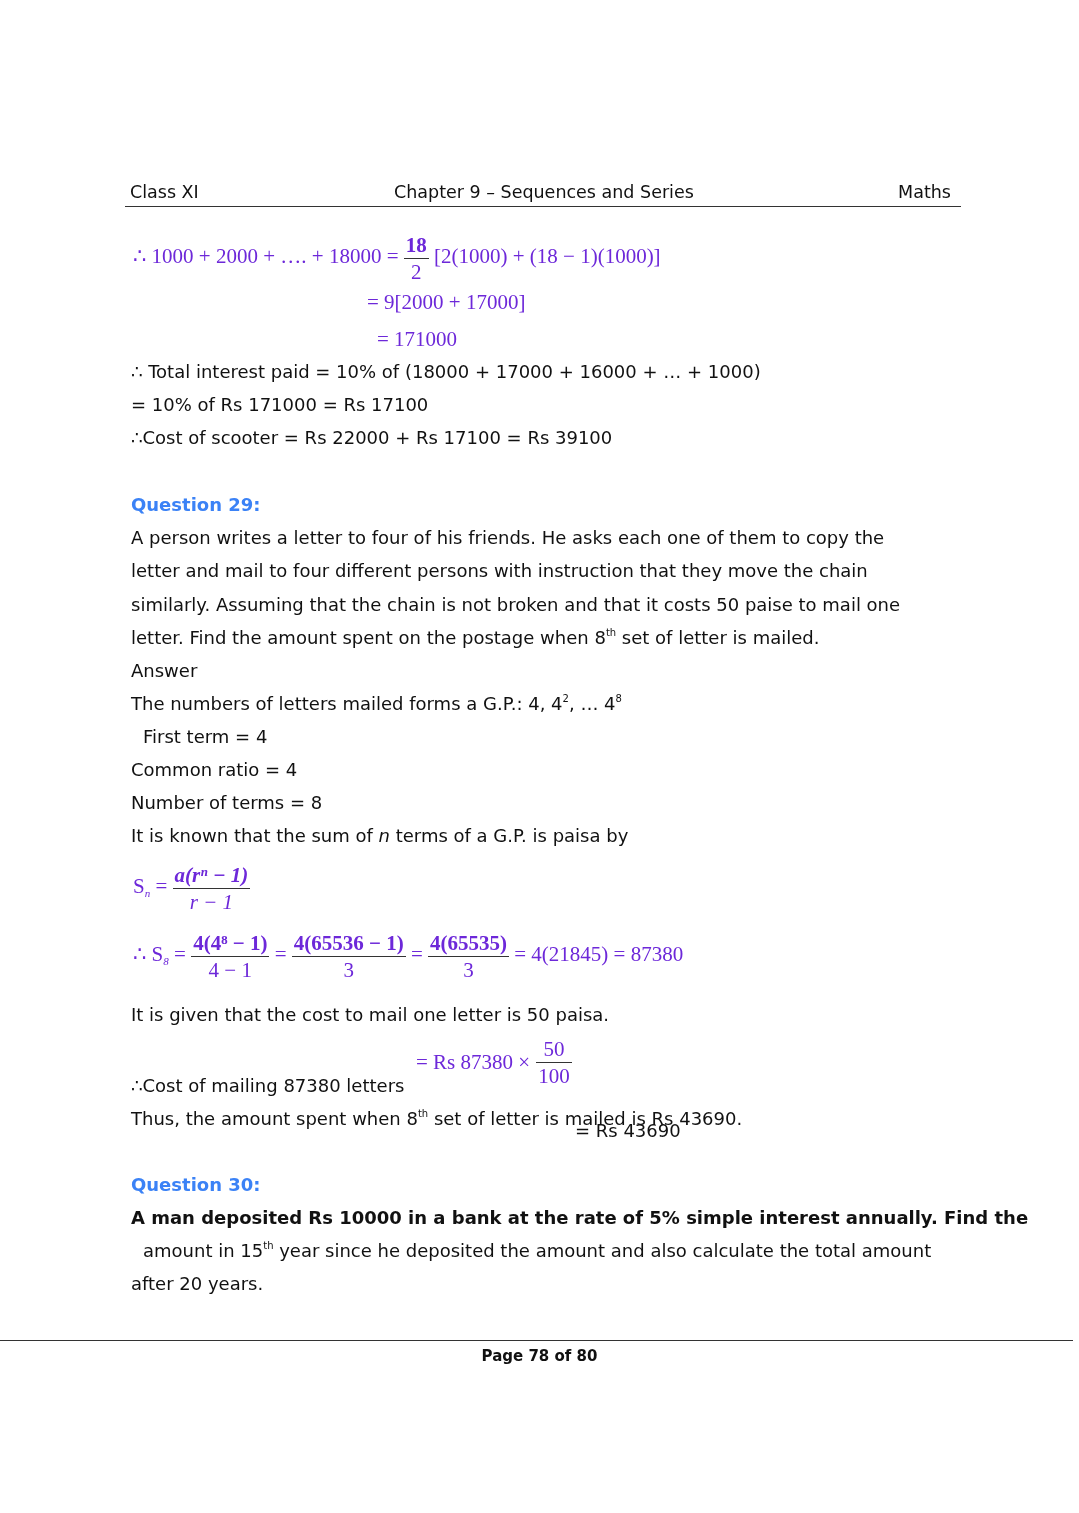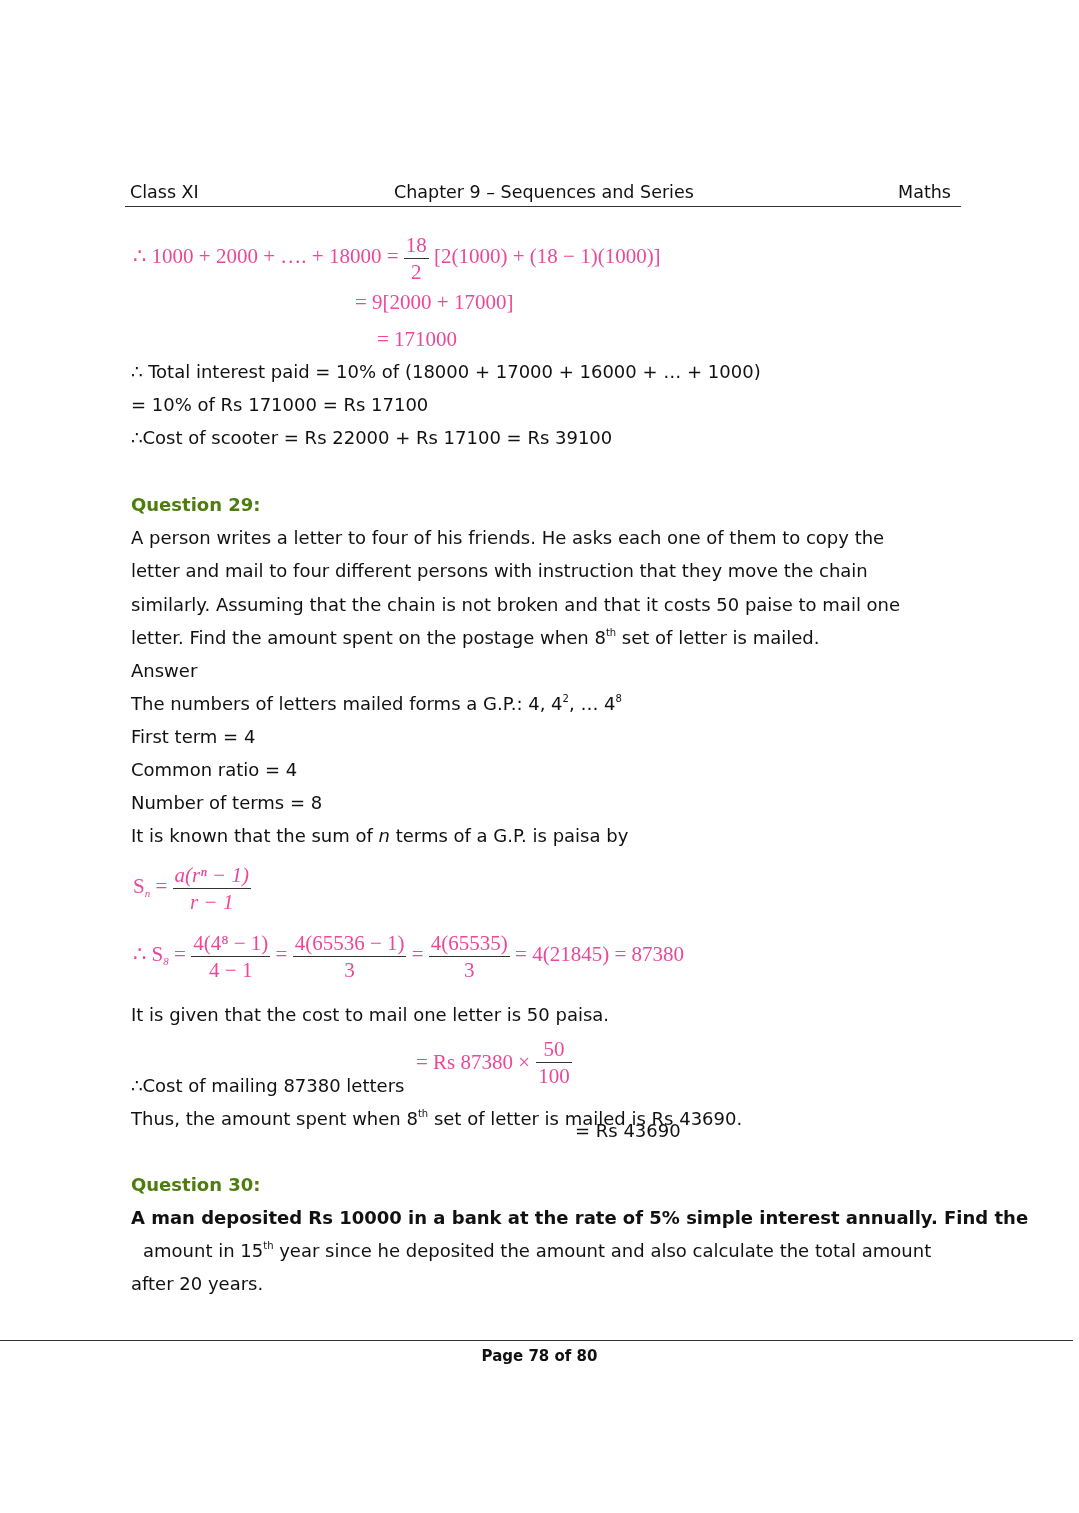--- a/index.html
+++ b/index.html
@@ -6,25 +6,25 @@
   body {
     width: 1079px; height: 1513px; position: relative; overflow: hidden;
     font-family: "DejaVu Sans", sans-serif; color: #111111;
   }
   .header {
     position: absolute; left: 125px; top: 180px; width: 836px; height: 26px;
     border-bottom: 1.5px solid #333; font-size: 17.5px;
   }
   .header span { position: absolute; top: 2px; }
   .line { position: absolute; left: 131px; font-size: 18px; white-space: nowrap; line-height: 22px; }
-  .math { position: absolute; font-family: "Liberation Serif", serif; font-size: 21px; white-space: nowrap; color: #ec4899; }
-  .qhead { position: absolute; left: 131px; font-size: 18px; font-weight: bold; color: #4d7c0f; }
+  .math { position: absolute; font-family: "Liberation Serif", serif; font-size: 21px; white-space: nowrap; color: #6d28d9; }
+  .qhead { position: absolute; left: 131px; font-size: 18px; font-weight: bold; color: #3b82f6; }
   sup { font-size: 10px; vertical-align: 8px; line-height: 0; }
   .frac { display: inline-block; vertical-align: middle; text-align: center; }
-  .frac .num { display: block; padding: 0 2px; border-bottom: 1.2px solid #333; line-height: 26px; }
+  .frac .num { display: block; padding: 0 2px; border-bottom: 1.2px solid #333; line-height: 26px; font-weight: bold; }
   .frac .den { display: block; line-height: 26px; }
   .sub { font-size: 11px; vertical-align: -4px; font-style: italic; }
   .it { font-style: italic; }
   .footer-rule { position: absolute; left: 0; top: 1340px; width: 1073px; border-top: 1.5px solid #333; }
   .footer { position: absolute; left: 0; width: 1079px; top: 1347px; text-align: center; font-size: 15px; font-weight: bold; }
 </style>
 </head>
 <body>
 
 <div class="header">
@@ -34,39 +34,39 @@
 </div>
 
 <div class="math" style="left:133px; top:232px;">
   <span>∴ 1000 + 2000 + …. + 18000 =</span>
   <span class="frac">
     <span class="num">18</span>
     <span class="den">2</span>
   </span>
   <span>[2(1000) + (18 − 1)(1000)]</span>
 </div>
-<div class="math" style="left:355px; top:290px;">= 9[2000 + 17000]</div>
+<div class="math" style="left:367px; top:290px;">= 9[2000 + 17000]</div>
 <div class="math" style="left:377px; top:327px;">= 171000</div>
 
 <div class="line" style="top:361px;">∴ Total interest paid = 10% of (18000 + 17000 + 16000 + … + 1000)</div>
 <div class="line" style="top:394px;">= 10% of Rs 171000 = Rs 17100</div>
 <div class="line" style="top:427px;">∴Cost of scooter = Rs 22000 + Rs 17100 = Rs 39100</div>
 
 <div class="qhead" style="top:494px;">Question 29:</div>
 <div class="line" style="top:527px;">A person writes a letter to four of his friends. He asks each one of them to copy the</div>
 <div class="line" style="top:560px;">letter and mail to four different persons with instruction that they move the chain</div>
 <div class="line" style="top:594px;">similarly. Assuming that the chain is not broken and that it costs 50 paise to mail one</div>
 <div class="line" style="top:627px;">
   <span>letter. Find the amount spent on the postage when 8</span><sup>th</sup><span> set of letter is mailed.</span>
 </div>
 <div class="line" style="top:660px;">Answer</div>
 <div class="line" style="top:693px;">
   <span>The numbers of letters mailed forms a G.P.: 4, 4</span><sup>2</sup><span>, … 4</span><sup>8</sup>
 </div>
-<div class="line" style="top:726px;">First term = 4</div>
+<div class="line" style="top:726px;margin-left:12px;">First term = 4</div>
 <div class="line" style="top:759px;">Common ratio = 4</div>
 <div class="line" style="top:792px;">Number of terms = 8</div>
 <div class="line" style="top:825px;">
   <span>It is known that the sum of </span><span class="it">n</span><span> terms of a G.P. is paisa by</span>
 </div>
 
 <div class="math" style="left:133px; top:862px;">
   <span>S</span><span class="sub">n</span>
   <span>=</span>
   <span class="frac">

